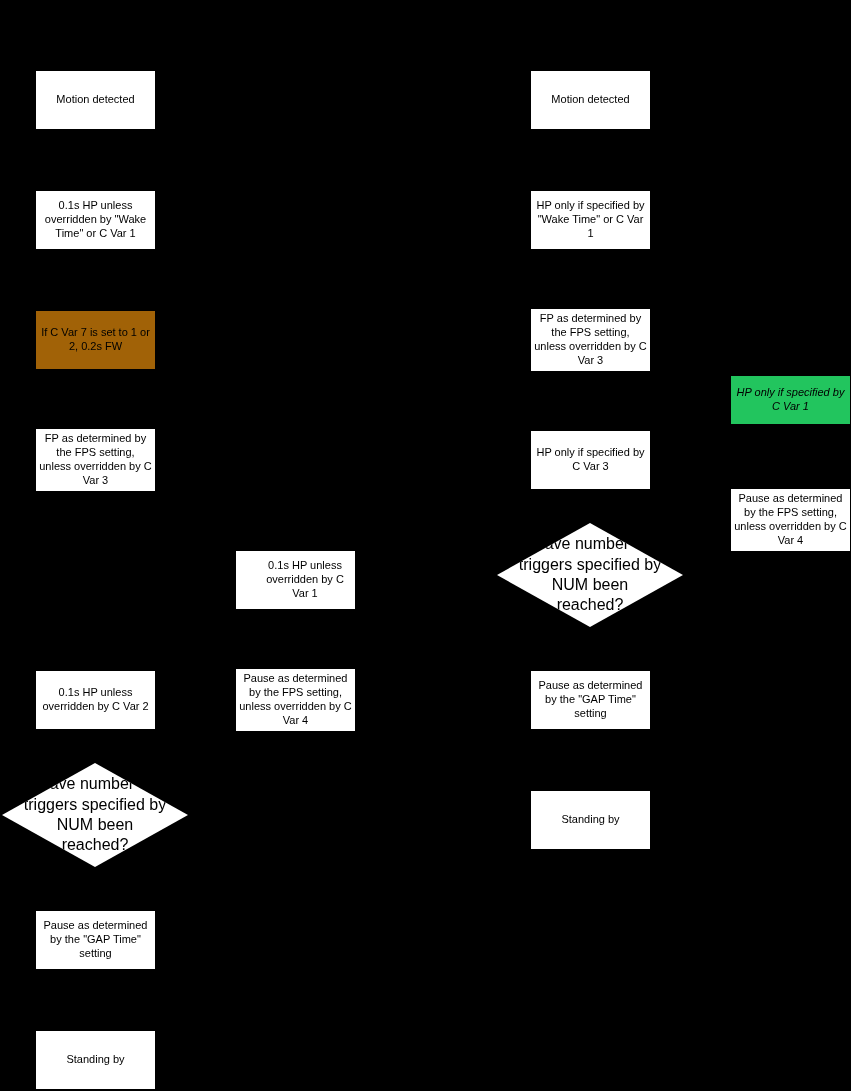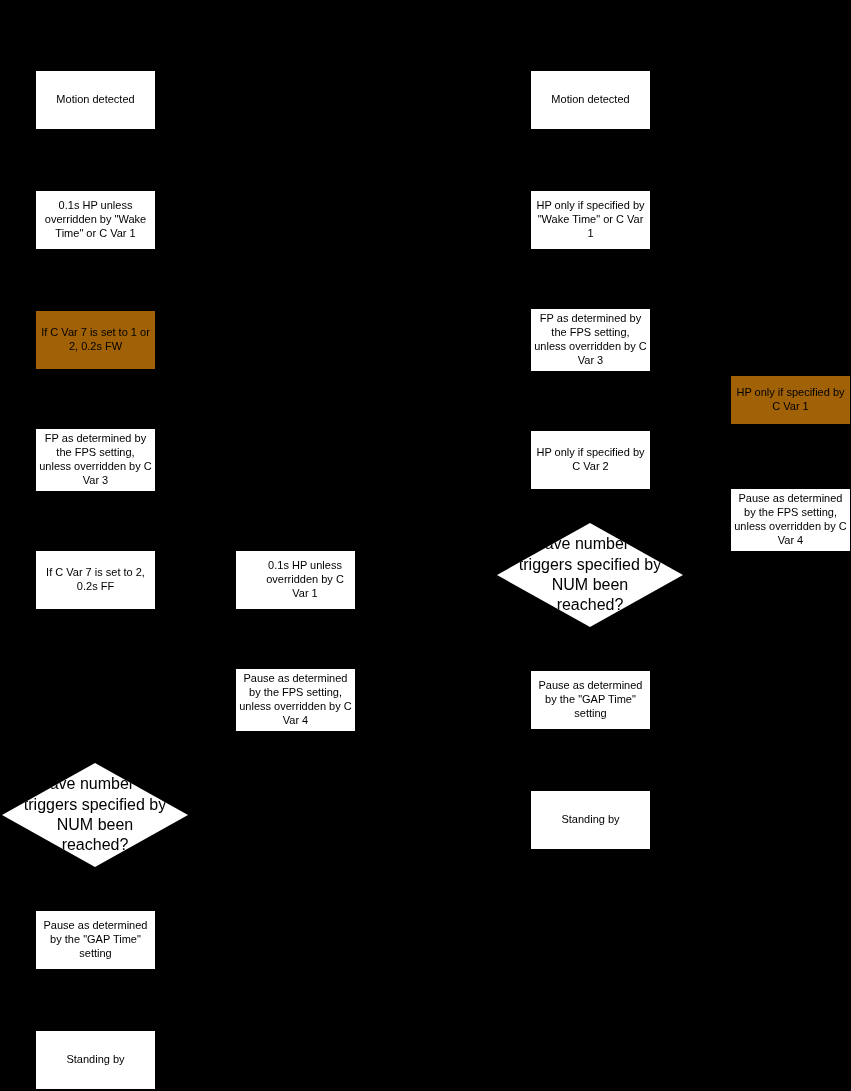--- a/index.html
+++ b/index.html
@@ -52,44 +52,44 @@
 <div class="canvas" style="background: rgb(0, 0, 0);">
 
   <div class="node" style="left: 36px; top: 71px; height: 58px; background: rgb(255, 255, 255); color: rgb(0, 0, 0);">Motion detected</div>
 
   <div class="node" style="left: 36px; top: 191px; height: 58px; background: rgb(255, 255, 255); color: rgb(0, 0, 0);">0.1s HP unless overridden by "Wake Time" or C Var 1</div>
 
   <div class="node" style="left: 36px; top: 311px; height: 58px; background: #a16207; color: rgb(0, 0, 0);">If C Var 7 is set to 1 or 2, 0.2s FW</div>
 
   <div class="node" style="left: 36px; top: 429px; height: 62px; background: rgb(255, 255, 255); color: rgb(0, 0, 0);">FP as determined by the FPS setting, unless overridden by C Var 3</div>
 
-  <div class="node" style="left: 36px; top: 551px; height: 58px; background: rgb(255, 255, 255); color: rgb(0, 0, 0);">If C Var 7 is set to 2, 0.2s FF</div>
 
+  <div class="node" style="left: 36px; top: 671px; height: 58px; background: rgb(255, 255, 255); color: rgb(0, 0, 0);">0.1s HP unless overridden by C Var 2</div>
 
   <div class="diamond" style="left: 2px; top: 763px; background: rgb(255, 255, 255); color: rgb(0, 0, 0);">Have number of triggers specified by NUM been reached?</div>
 
   <div class="node" style="left: 36px; top: 911px; height: 58px; background: rgb(255, 255, 255); color: rgb(0, 0, 0);">Pause as determined by the "GAP Time" setting</div>
 
   <div class="node" style="left: 36px; top: 1031px; height: 58px; background: rgb(255, 255, 255); color: rgb(0, 0, 0);">Standing by</div>
 
   <div class="node" style="left: 236px; top: 551px; height: 58px; background: rgb(255, 255, 255); color: rgb(0, 0, 0); padding-left: 22px;">0.1s HP unless overridden by C Var 1</div>
 
   <div class="node" style="left: 236px; top: 669px; height: 62px; background: rgb(255, 255, 255); color: rgb(0, 0, 0);">Pause as determined by the FPS setting, unless overridden by C Var 4</div>
 
   <div class="node" style="left: 531px; top: 71px; height: 58px; background: rgb(255, 255, 255); color: rgb(0, 0, 0);">Motion detected</div>
 
   <div class="node" style="left: 531px; top: 191px; height: 58px; background: rgb(255, 255, 255); color: rgb(0, 0, 0);">HP only if specified by "Wake Time" or C Var 1</div>
 
   <div class="node" style="left: 531px; top: 309px; height: 62px; background: rgb(255, 255, 255); color: rgb(0, 0, 0);">FP as determined by the FPS setting, unless overridden by C Var 3</div>
 
-  <div class="node" style="left: 531px; top: 431px; height: 58px; background: rgb(255, 255, 255); color: rgb(0, 0, 0);">HP only if specified by C Var 2</div>
+  <div class="node" style="left: 531px; top: 431px; height: 58px; background: rgb(255, 255, 255); color: rgb(0, 0, 0);">HP only if specified by C Var 3</div>
 
   <div class="diamond" style="left: 497px; top: 523px; background: rgb(255, 255, 255); color: rgb(0, 0, 0);">Have number of triggers specified by NUM been reached?</div>
 
   <div class="node" style="left: 531px; top: 671px; height: 58px; background: rgb(255, 255, 255); color: rgb(0, 0, 0);">Pause as determined by the "GAP Time" setting</div>
 
   <div class="node" style="left: 531px; top: 791px; height: 58px; background: rgb(255, 255, 255); color: rgb(0, 0, 0);">Standing by</div>
 
-  <div class="node" style="left: 731px; top: 376px; height: 48px; background: #a16207; color: rgb(0, 0, 0);">HP only if specified by C Var 1</div>
+  <div class="node" style="left: 731px; top: 376px; height: 48px; background: #22c55e; color: rgb(0, 0, 0); font-style: italic;">HP only if specified by C Var 1</div>
 
   <div class="node" style="left: 731px; top: 489px; height: 62px; background: rgb(255, 255, 255); color: rgb(0, 0, 0);">Pause as determined by the FPS setting, unless overridden by C Var 4</div>
 
 </div>
 
 </body></html>

